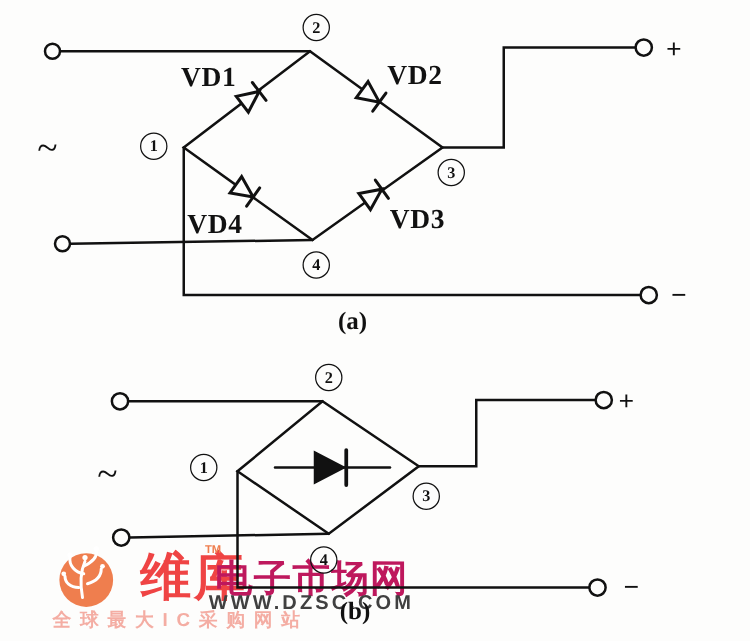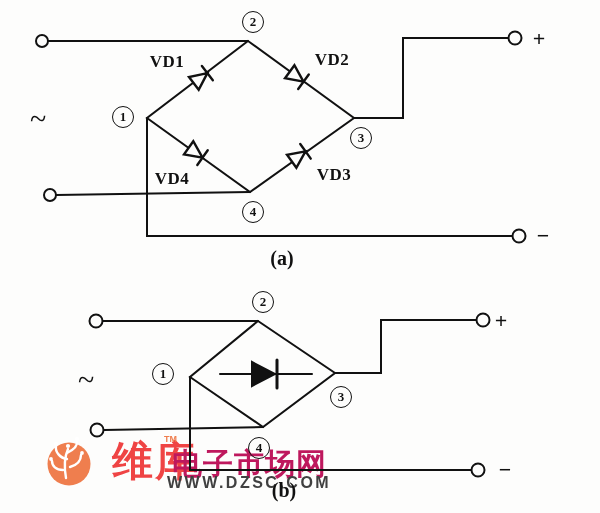--- a/index.html
+++ b/index.html
@@ -7,21 +7,21 @@
     position:relative;width:600px;height:513px;background:#fdfdfc;
     font-family:"Liberation Serif", serif;overflow:hidden;
   }
   
   .wm-layer{position:absolute;inset:0;z-index:1;}
   .ckt-layer{position:absolute;inset:0;z-index:2;}
   .lbl-layer{position:absolute;inset:0;z-index:3;}
 
   
   .pos{position:absolute;transform:translate(-50%,-50%);white-space:nowrap;color:#111;}
-  .vdlab{font-size:17px;font-weight:700;letter-spacing:.5px;font-family:Liberation Serif, serif;}
+  .vdlab{font-size:22px;font-weight:700;letter-spacing:.5px;font-family:Liberation Serif, serif;}
   .cap{font-size:20px;font-weight:700;}
   .sign{font-size:22px;font-weight:600;}
   .tilde{font-size:30px;font-weight:400;line-height:10px;}
 
   
   .node{
     position:absolute;transform:translate(-50%,-50%);
     width:20px;height:20px;border:1.7px solid #111;border-radius:50%;
     display:flex;align-items:center;justify-content:center;
     font-size:13px;font-weight:600;color:#111;background:transparent;
@@ -59,20 +59,21 @@
         <circle cx="77" cy="439" r="2.1"></circle>
         <circle cx="51" cy="459" r="1.9"></circle>
         <circle cx="82" cy="453" r="1.9"></circle>
         <circle cx="68" cy="446" r="2.1"></circle>
       </g>
     </svg>
     <div class="wm-brand">维库</div>
     <div class="wm-tm">TM</div>
     <div class="wm-suffix">电子市场网</div>
     <div class="wm-url">WWW.DZSC.COM</div>
+    <div class="wm-slogan">全球最大IC采购网站</div>
   </div>
 
   <svg class="ckt-layer" width="600" height="513" viewBox="0 0 600 513">
     <g stroke="#111" stroke-width="2" fill="none" stroke-linecap="round">
 
       <g>
 
         <line x1="48" y1="41" x2="248" y2="41"></line>
         <line x1="56" y1="195" x2="250" y2="192"></line>
 

